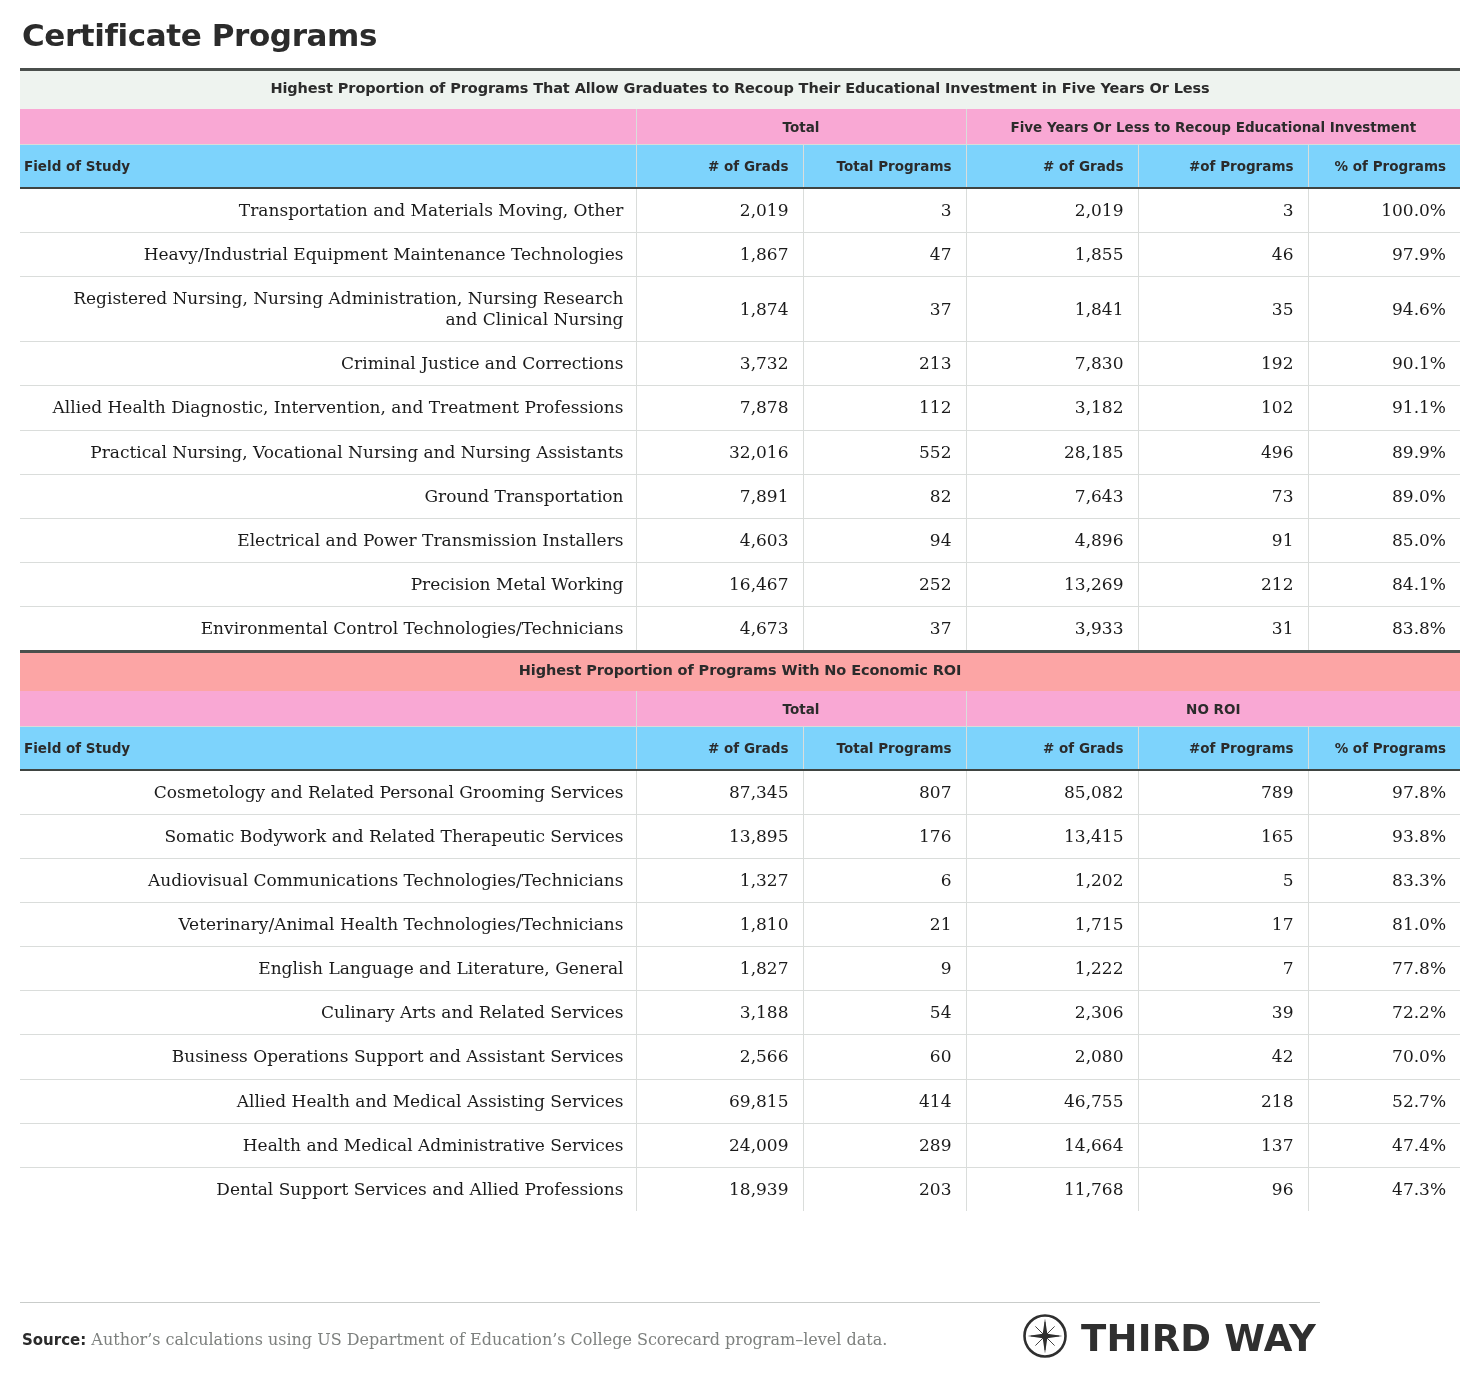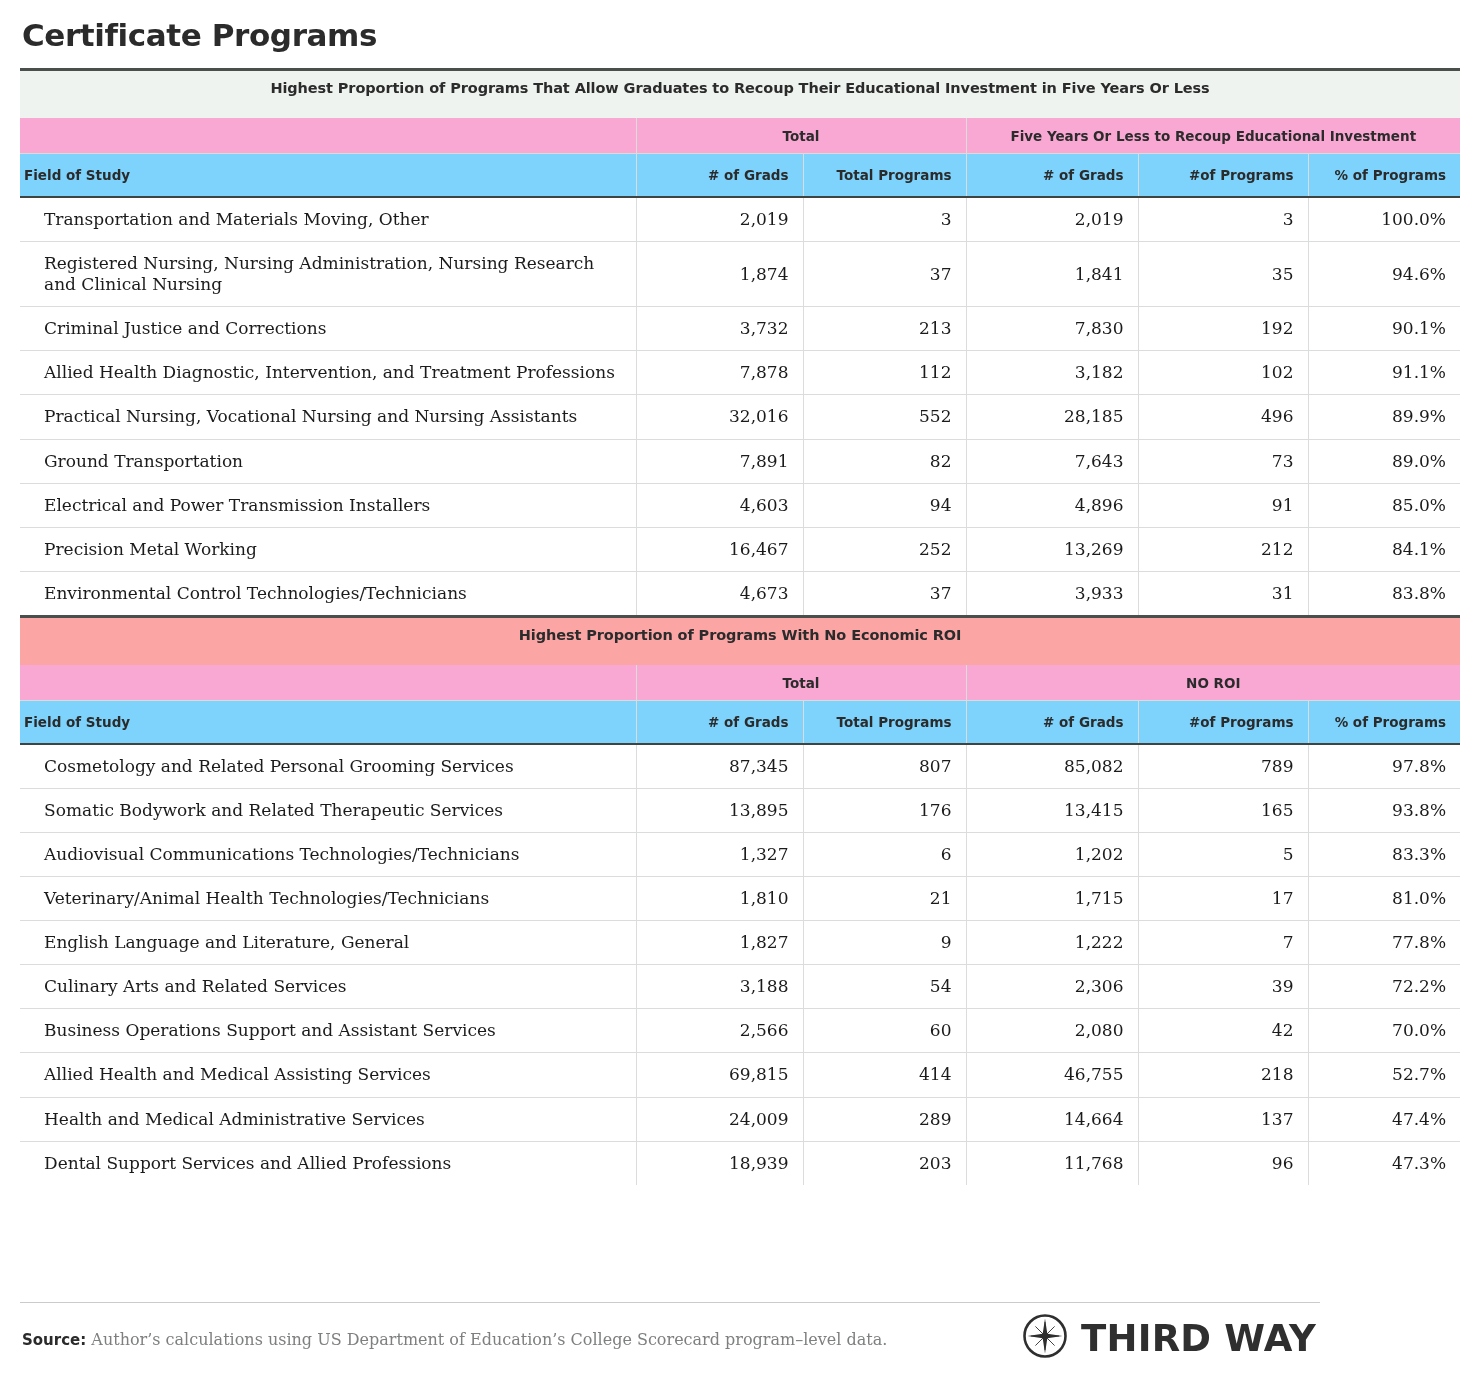--- a/index.html
+++ b/index.html
@@ -54,21 +54,21 @@
   }
 
   
   .banner td {
     text-align: center;
     font-family: "DejaVu Sans", sans-serif;
     font-size: 14.5px;
     font-weight: bold;
     letter-spacing: -0.1px;
     color: #2b2b2b;
-    padding: 9px 4px 22px 4px;
+    padding: 9px 4px 13px 4px;
   }
   .banner-1 td { background: #eef3ef; }
   .banner-2 td { background: #fca5a5; margin-left: 32px; }
 
   
   .grp th {
     font-family: "DejaVu Sans", sans-serif;
     font-size: 13.5px;
     font-weight: bold;
     color: #2b2b2b;
@@ -98,21 +98,21 @@
   .tbl tbody td {
     font-family: "DejaVu Serif", serif;
     font-size: 17px;
     color: #1b1b1b;
     padding: 11px 14px;
     border-bottom: 1px solid #dadddb;
     vertical-align: middle;
     line-height: 1.24;
   }
   .tbl tbody td.field {
-    text-align: left;
+    text-align: right;
     padding-left: 24px;
     padding-right: 12px;
   }
   .tbl tbody td.num { text-align: right; }
 
   
   .vsep-l { border-left: 1px solid #dadddb; }
 
   .tbl tbody tr:last-child td { border-bottom: none; }
 
@@ -193,20 +193,28 @@
       </tr>
     </thead>
     <tbody>
         <tr>
           <td class="field">Transportation and Materials Moving, Other</td>
           <td class="num vsep-l">2,019</td>
           <td class="num vsep-l">3</td>
           <td class="num vsep-l">2,019</td>
           <td class="num vsep-l">3</td>
           <td class="num vsep-l">100.0%</td>
+        </tr>
+        <tr>
+          <td class="field">Heavy/Industrial Equipment Maintenance Technologies</td>
+          <td class="num vsep-l">1,867</td>
+          <td class="num vsep-l">47</td>
+          <td class="num vsep-l">1,855</td>
+          <td class="num vsep-l">46</td>
+          <td class="num vsep-l">97.9%</td>
         </tr>
         <tr>
           <td class="field">Registered Nursing, Nursing Administration, Nursing Research and Clinical Nursing</td>
           <td class="num vsep-l">1,874</td>
           <td class="num vsep-l">37</td>
           <td class="num vsep-l">1,841</td>
           <td class="num vsep-l">35</td>
           <td class="num vsep-l">94.6%</td>
         </tr>
         <tr>

